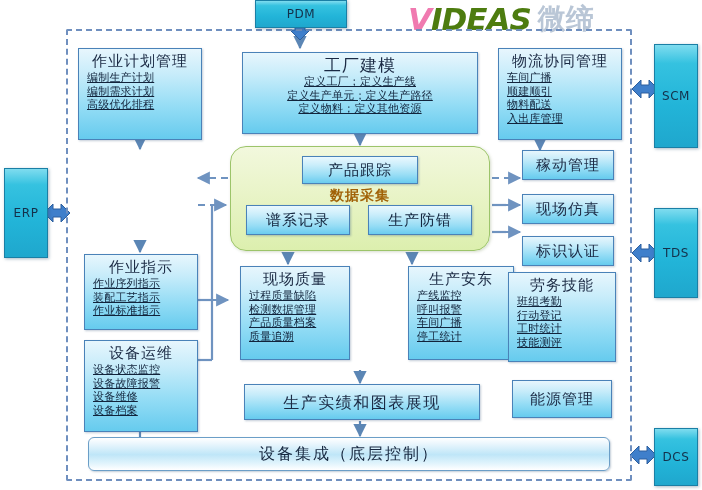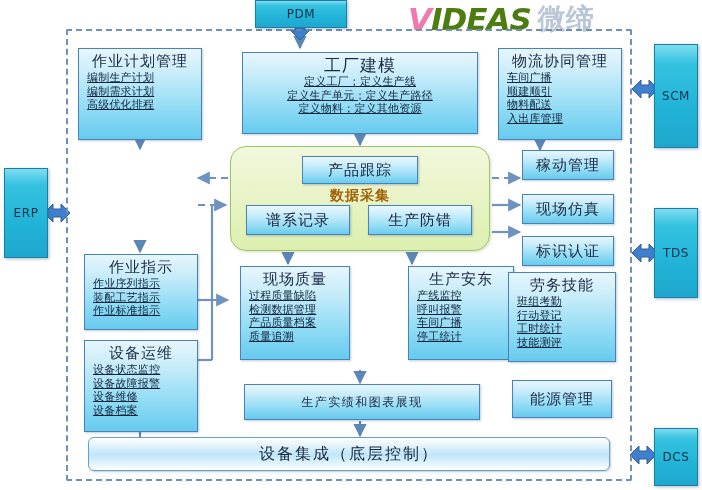--- a/index.html
+++ b/index.html
@@ -243,21 +243,21 @@
     <div class="ttl">生产安东</div>
     <ul>
       <li>产线监控</li>
       <li>呼叫报警</li>
       <li>车间广播</li>
       <li>停工统计</li>
     </ul>
   </div>
 
   <div class="card centerlabel" style="left:244px;top:384px;width:236px;height:36px;">
-    <div class="ttl" style="font-size:12px;letter-spacing:1.5px;text-align:right;">生产实绩和图表展现</div>
+    <div class="ttl" style="font-size:16px;letter-spacing:1.5px;text-align:right;">生产实绩和图表展现</div>
   </div>
 
   <div class="card" style="left:498px;top:48px;width:124px;height:92px;">
     <div class="ttl">物流协同管理</div>
     <ul>
       <li>车间广播</li>
       <li>顺建顺引</li>
       <li>物料配送</li>
       <li>入出库管理</li>
     </ul>

